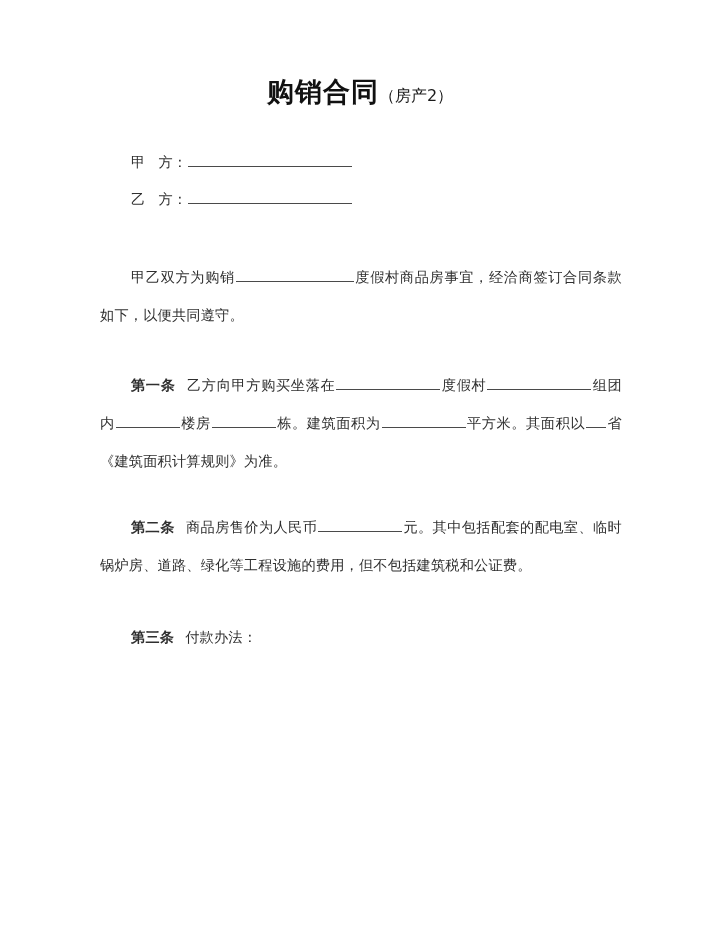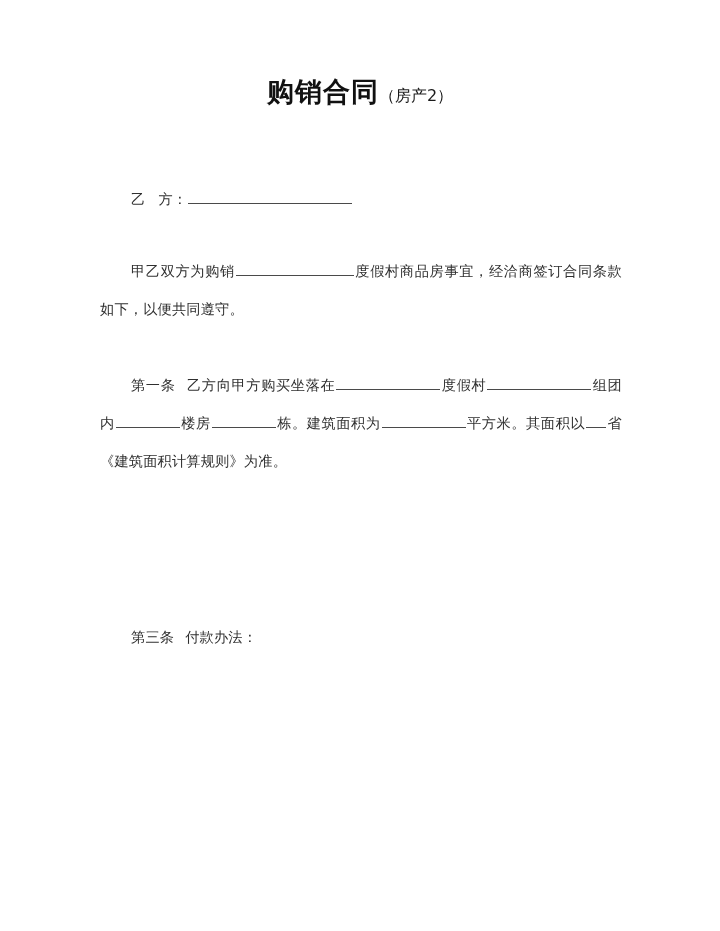--- a/index.html
+++ b/index.html
@@ -109,47 +109,54 @@
     width: 13px;
     border-bottom: 1.4px solid #4a4a4a;
     height: 1em;
     margin-right: 4px;
     font-style: normal;
   }
   .blank-dots i:last-child { margin-right: 0; }
 
   .item-label {
     letter-spacing: 0.2px;
+    font-weight: bold;
   }
   .item-gap {
     display: inline-block;
     width: 11px;
   }
 </style>
 </head>
 <body>
 
 <div class="page">
 
   <div class="title-block">
     <span class="title-main">购销合同</span><span class="title-sub">（房产2）</span>
   </div>
 
+  <div class="party-line" style="top:152px;">
+    <span class="party-label">甲</span><span class="party-gap"></span><span class="party-label">方：</span><span class="blank w-party"></span>
+  </div>
 
   <div class="party-line" style="top:189px;text-align:center;">
     <span class="party-label">乙</span><span class="party-gap"></span><span class="party-label">方：</span><span class="blank w-party"></span>
   </div>
 
-  <div class="para indent" style="top:252px;">
+  <div class="para indent" style="top:258px;">
     <span>甲乙双方为购销</span><span class="blank w-xl"></span><span>度假村商品房事宜，经洽商签订合同条款如下，以便共同遵守。</span>
   </div>
 
   <div class="para indent" style="top:366px;">
     <span class="item-label">第一条</span><span class="item-gap"></span><span>乙方向甲方购买坐落在</span><span class="blank w-lg"></span><span>度假村</span><span class="blank w-lg"></span><span>组团内</span><span class="blank w-sm"></span><span>楼房</span><span class="blank w-sm"></span><span>栋。建筑面积为</span><span class="blank w-md"></span><span>平方米。其面积以</span><span class="blank w-tiny"></span><span>省《建筑面积计算规则》为准。</span>
   </div>
 
+  <div class="para indent" style="top:508px;">
+    <span class="item-label">第二条</span><span class="item-gap"></span><span>商品房售价为人民币</span><span class="blank w-md"></span><span>元。其中包括配套的配电室、临时锅炉房、道路、绿化等工程设施的费用，但不包括建筑税和公证费。</span>
+  </div>
 
   <div class="para indent" style="top:618px;">
     <span class="item-label">第三条</span><span class="item-gap"></span><span>付款办法：</span>
   </div>
 
 
 </div>
 
 </body></html>

